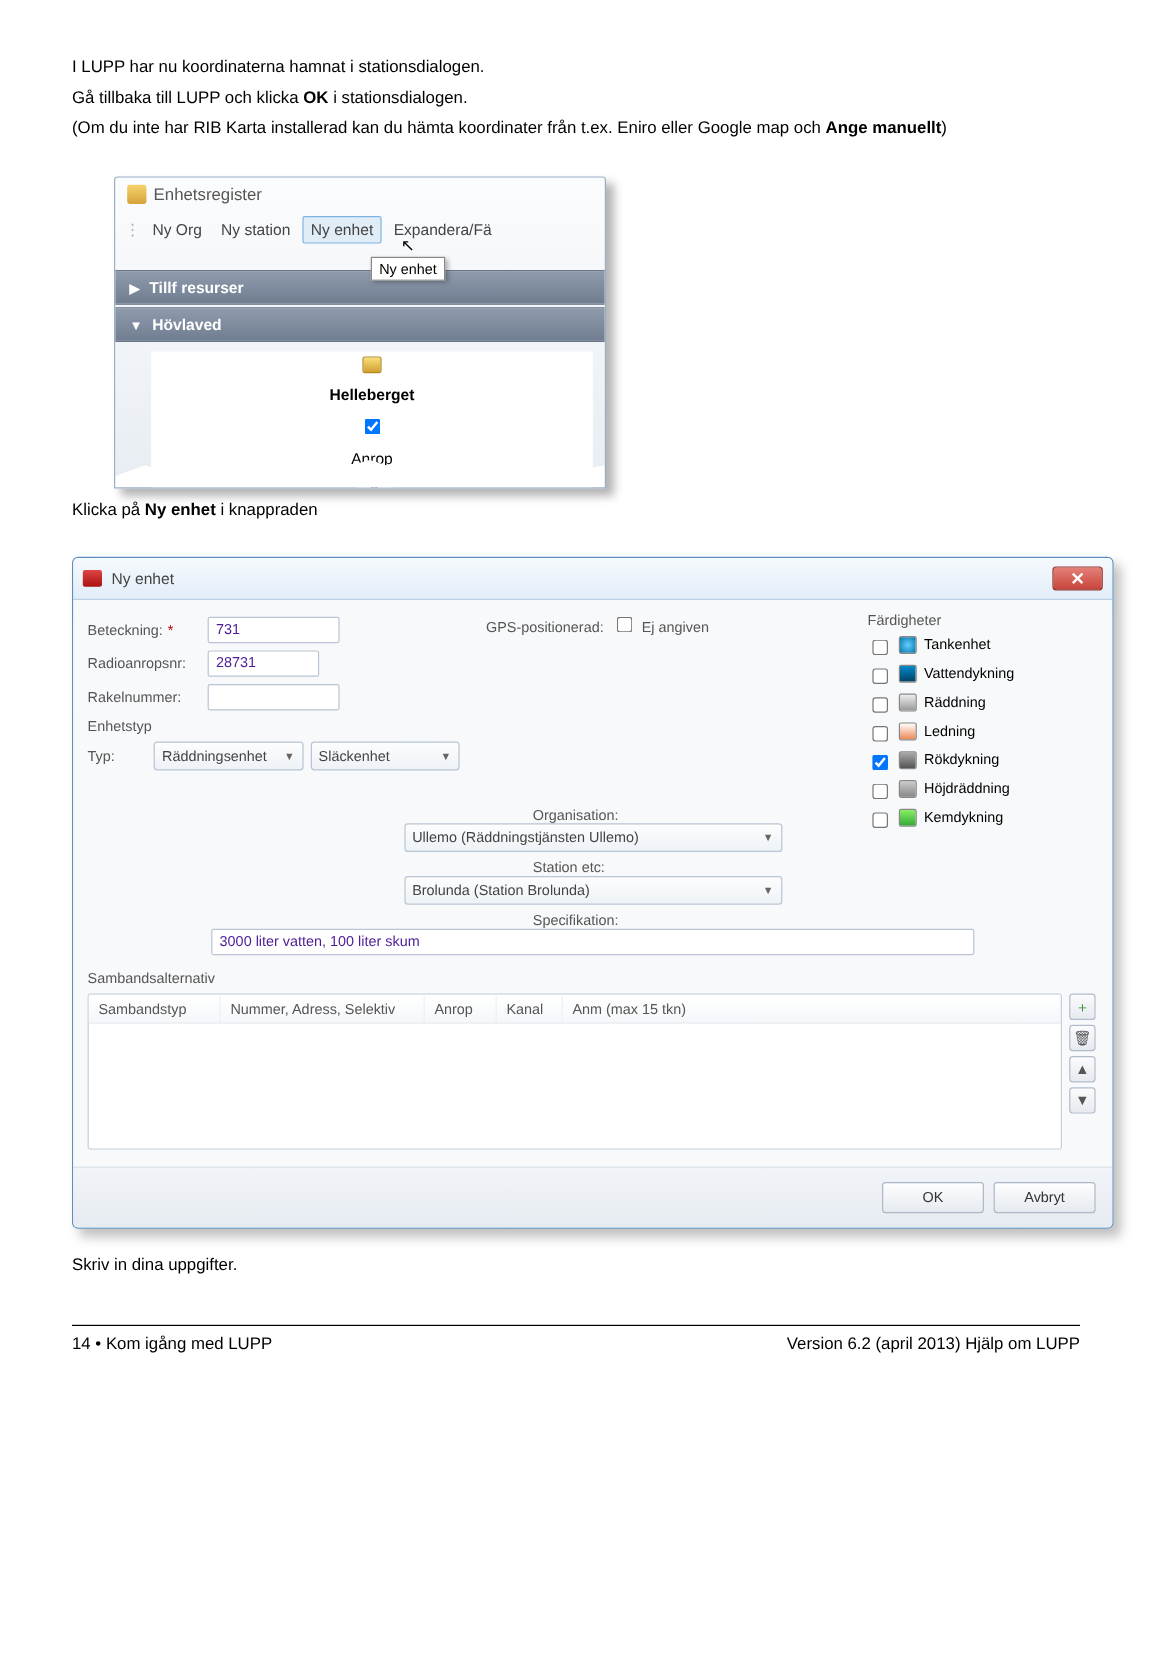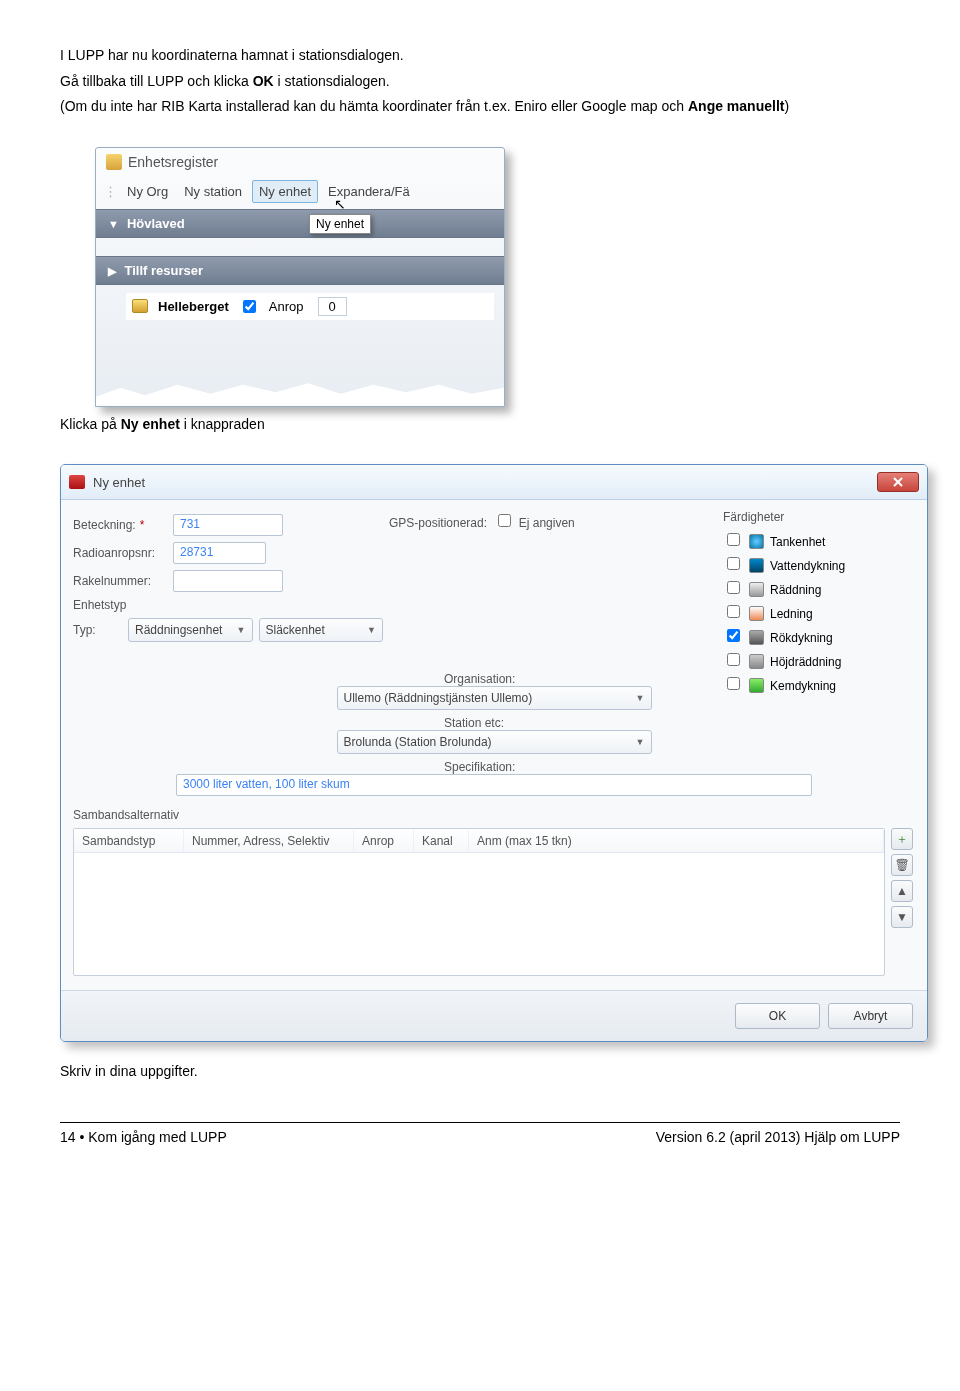--- a/index.html
+++ b/index.html
@@ -62,21 +62,21 @@
     color: #fff; font-weight: bold; font-size: 13px;
     padding: 6px 12px;
     border-top: 1px solid #6a7688;
     border-bottom: 1px solid #6a7688;
   }
   .shot1-bar2 { margin-top: 2px; }
   .shot1-bar .arrow { margin-right: 8px; font-size: 11px; }
   .shot1-item {
     display: flex; align-items: center;
     background: #fff; margin: 8px 10px 0 30px;
-    padding: 4px 6px; font-size: 13px; gap: 10px;
+    padding: 4px 6px; font-size: 13px; gap: 10px; flex-direction: column;
   }
   .shot1-item-icon {
     width: 16px; height: 14px;
     background: linear-gradient(to bottom,#f8df7a,#d4a030);
     border: 1px solid #b08a20;
     border-radius: 2px;
   }
   .shot1-item input[type=checkbox]{ }
   .shot1-item .num {
     background:#fff; border:1px solid #c3cedb;
@@ -121,47 +121,47 @@
   .dlg-body{
     background:#f8f9fb;
     padding: 14px 12px 14px 12px;
     position: relative;
   }
   .dlg-row{ display:flex; align-items:center; margin-bottom:6px; font-size:12px; color:#555;}
   .dlg-label{ width:100px; }
   .dlg-input{
     background:#fff; border:1px solid #b7c5d4;
     border-radius:2px; height:22px;
-    padding:2px 6px; font-size:12px; color:#3b82f6;
+    padding:2px 6px; font-size:12px; color:#4c1d95;
   }
   .dlg-select{
     background:linear-gradient(to bottom,#fdfdfe,#eef2f6);
     border:1px solid #b7c5d4; border-radius:3px;
     height:24px; padding:2px 6px; font-size:12px;
     display:flex;align-items:center;justify-content:space-between;
     color:#444;
   }
   .dlg-select .chev{ font-size:9px; color:#666;}
   .required{ color:#b00; margin-left:4px;}
   
   .col-left{ float:left; width:310px;}
-  .col-mid{ position:absolute; left:328px; top:14px; font-size:12px; color:#555;}
+  .col-mid{ position:absolute; left:344px; top:14px; font-size:12px; color:#555;}
   .skills{ position:absolute; right:14px; top:10px; width:190px; font-size:12px;}
   .skills-title{ color:#555; margin-bottom:6px;}
-  .skill-row{ display:flex; align-items:flex-end; gap:6px; margin-bottom:5px;}
+  .skill-row{ display:flex; align-items:flex-start; gap:6px; margin-bottom:5px;}
   .skill-icon{ width:15px; height:15px; border:1px solid #888; border-radius:2px;}
   
   .clear{ clear:both;}
   
   .full-row{ display:flex; align-items:center; margin-bottom:6px; font-size:12px; color:#555;flex-direction:column;}
   
   .samband-label{ font-size:12px; color:#555; margin:12px 0 6px 0;}
   .samband-box{
     background:#fff; border:1px solid #c4d0de; border-radius:2px;
-    height:148px; position:relative; padding:0;
+    height:130px; position:relative; padding:0;
   }
   .samband-head{
     display:flex; font-size:12px; color:#555;
     border-bottom:1px solid #e2e8ef;
     background: linear-gradient(to bottom,#fff,#f5f7fa);
     height:24px; align-items:center;
   }
   .samband-head div{ padding:4px 8px; border-right:1px solid #edf0f4;}
   .samband-btns{ position:absolute; right:-28px; top:0; display:flex; flex-direction:column; gap:4px;}
   .sb-btn{
@@ -212,25 +212,25 @@
   </div>
   <div class="shot1-toolbar">
     <span style="color:#aaa;">⋮</span>
     <span class="shot1-tb-item">Ny Org</span>
     <span class="shot1-tb-item">Ny station</span>
     <span class="shot1-tb-item shot1-tb-sel">Ny enhet</span>
     <span class="shot1-tb-item">Expandera/Fä</span>
   </div>
   <span class="shot1-cursor">↖</span>
   <div class="shot1-tooltip">Ny enhet</div>
+  <div class="shot1-bar">
+    <span class="arrow">▶</span><span>Tillf resurser</span>
+  </div>
   <div class="shot1-bar shot1-bar2">
     <span class="arrow">▼</span><span>Hövlaved</span>
-  </div>
-  <div class="shot1-bar">
-    <span class="arrow">▶</span><span>Tillf resurser</span>
   </div>
   <div class="shot1-item">
     <span class="shot1-item-icon"></span>
     <span class="bold">Helleberget</span>
     <input type="checkbox" checked="" style="">
     <span>Anrop</span>
     <span class="num">0</span>
   </div>
   <div class="shot1-torn"></div>
 </div>

